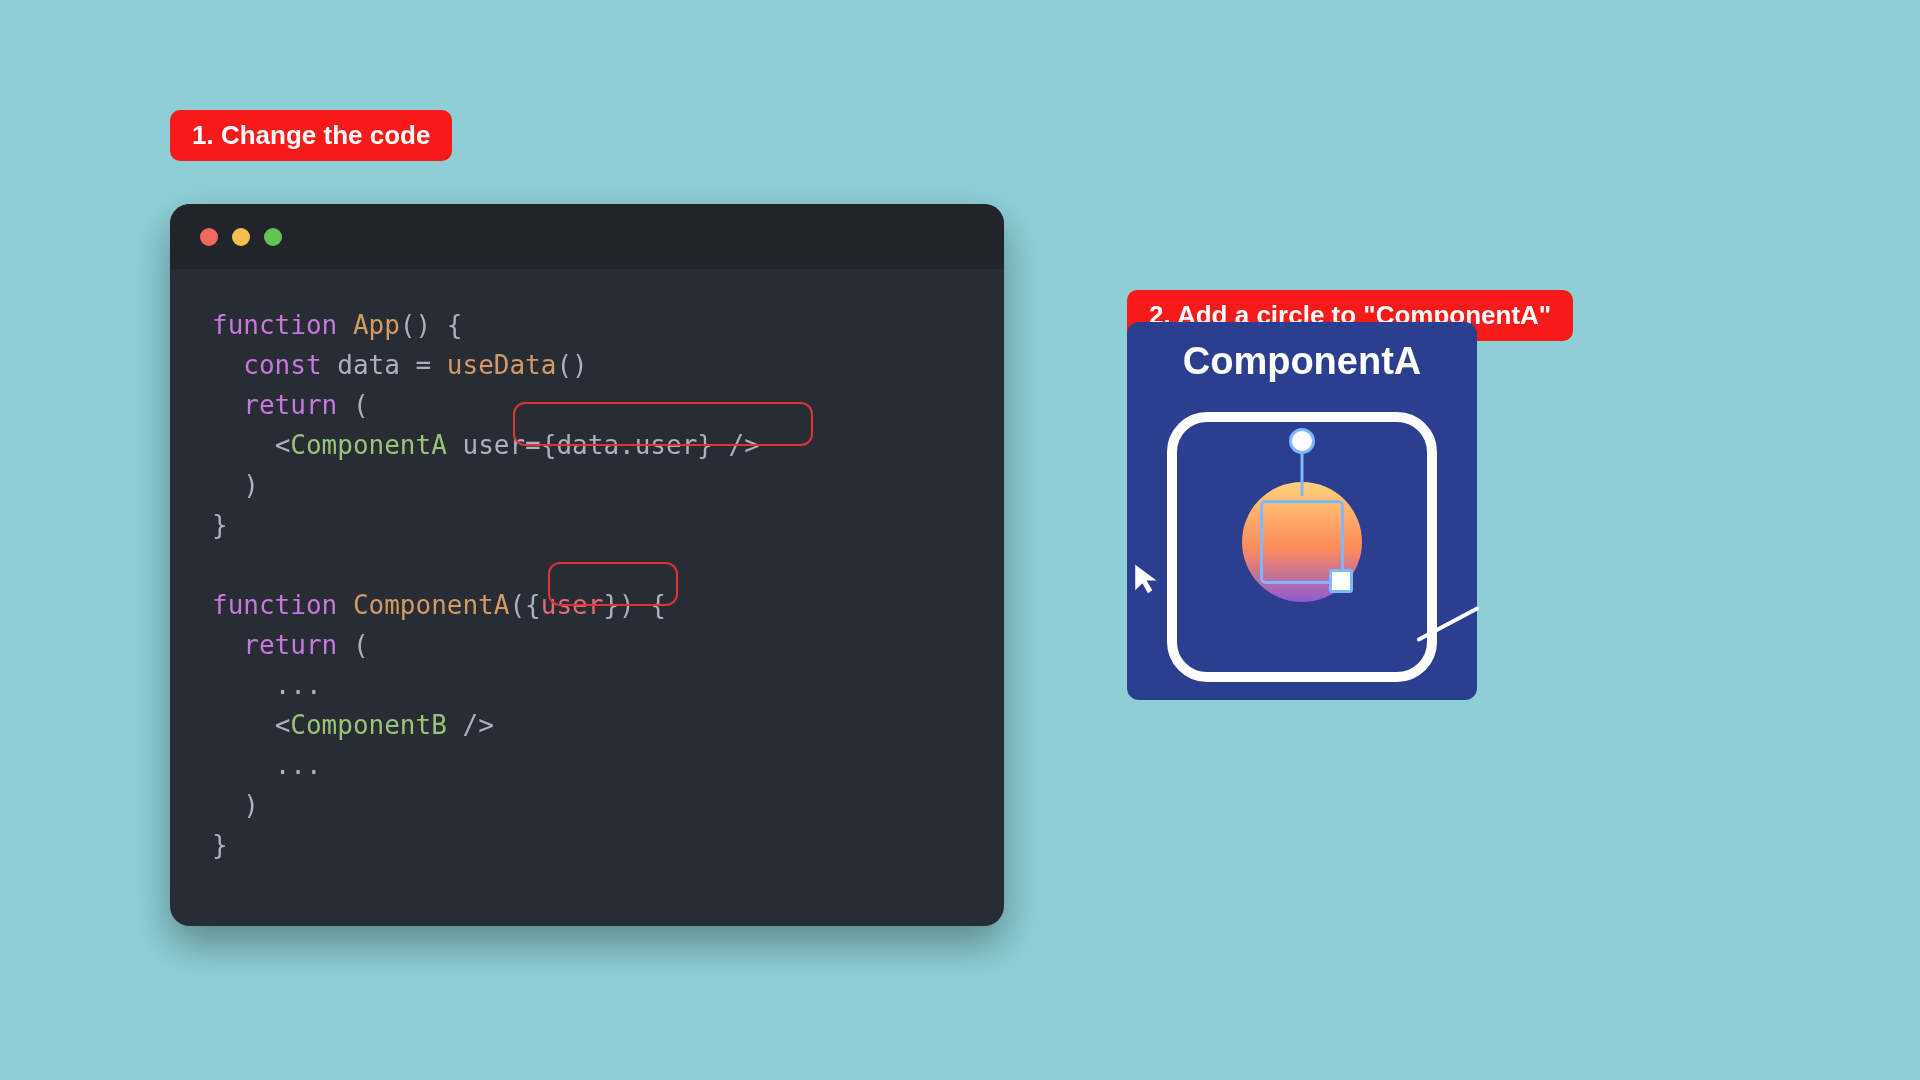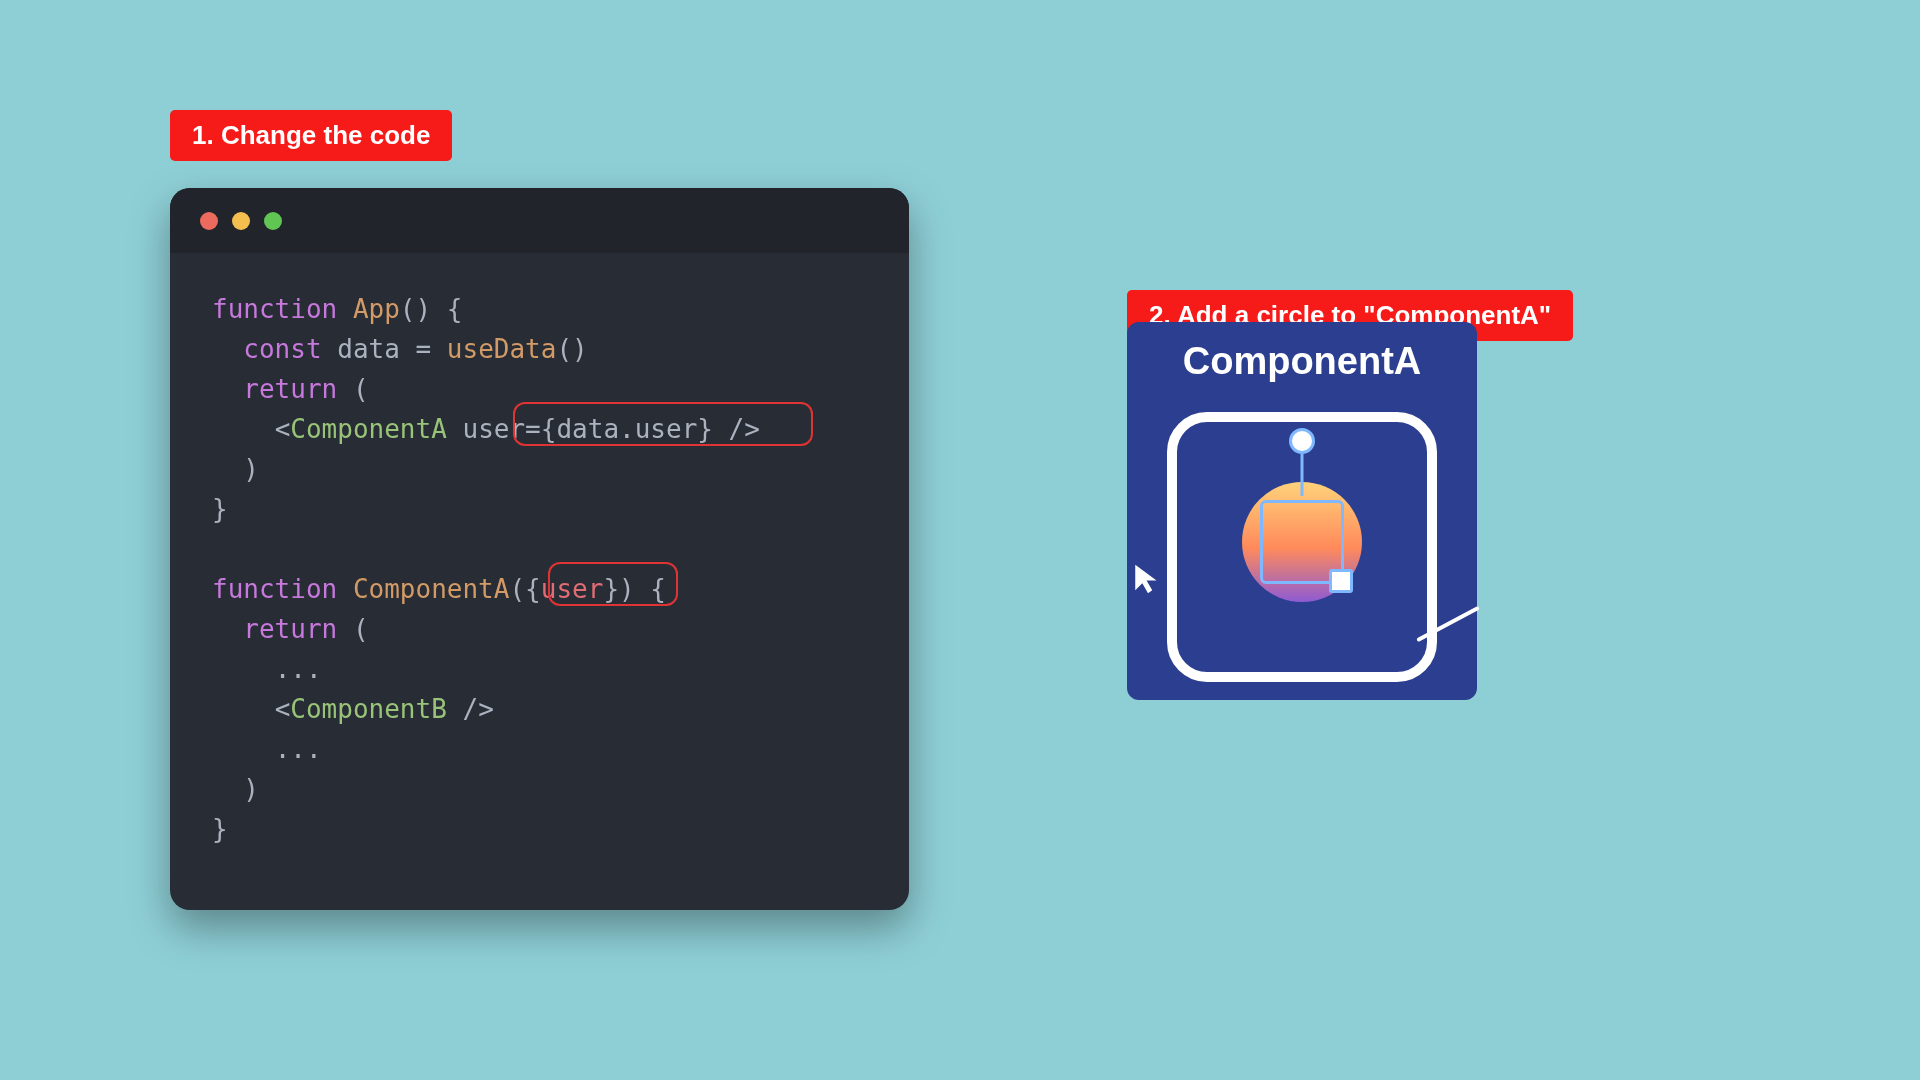--- a/index.html
+++ b/index.html
@@ -9,30 +9,30 @@
     font-family:-apple-system,BlinkMacSystemFont,"Segoe UI",Helvetica,Arial,sans-serif;
     position:relative; overflow:hidden;
   }
   .badge {
     position:absolute;
     background:#f61a19;
     color:#fff;
     font-weight:700;
     font-size:26px;
     padding:10px 22px;
-    border-radius:5px;
+    border-radius:10px;
     white-space:nowrap;
   }
   .badge1 { left:170px; top:110px; }
   .badge2 { left:1127px; top:246px;margin-top:44px; }
 
   .editor {
     position:absolute;
-    left:170px; top:188px;
-    width:739px; height:722px;
+    left:170px; top:204px;
+    width:834px; height:722px;
     background:#282c34;
     border-radius:20px;
     box-shadow:0 18px 40px rgba(0,0,0,.35);
     overflow:hidden;
   }
   .titlebar {
     height:65px;
     background:#21252b;
     display:flex; align-items:center;
     padding-left:30px; gap:14px;

